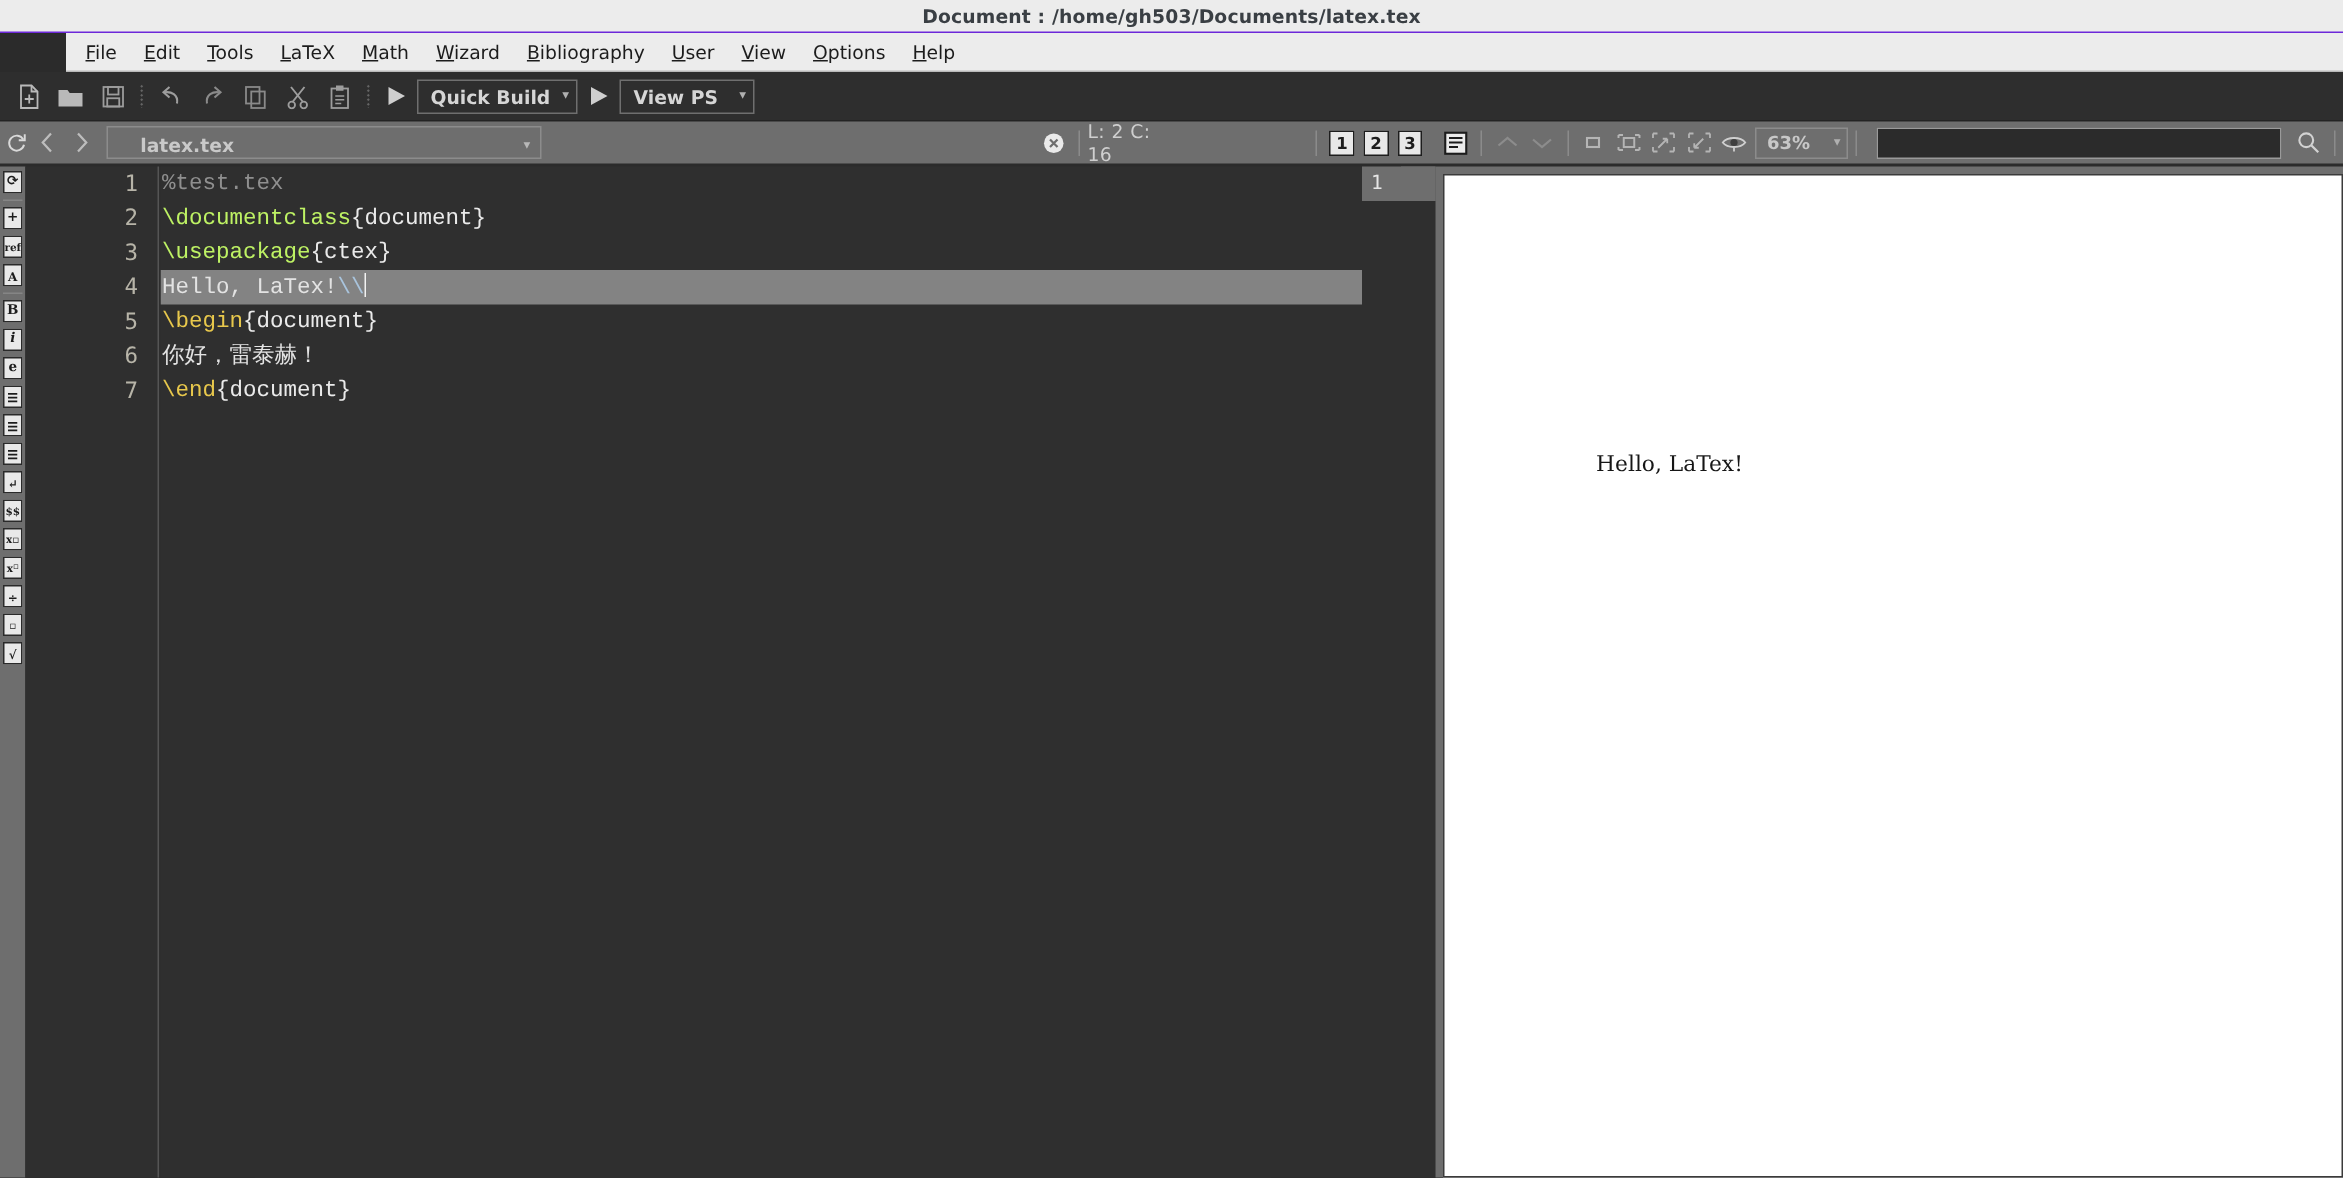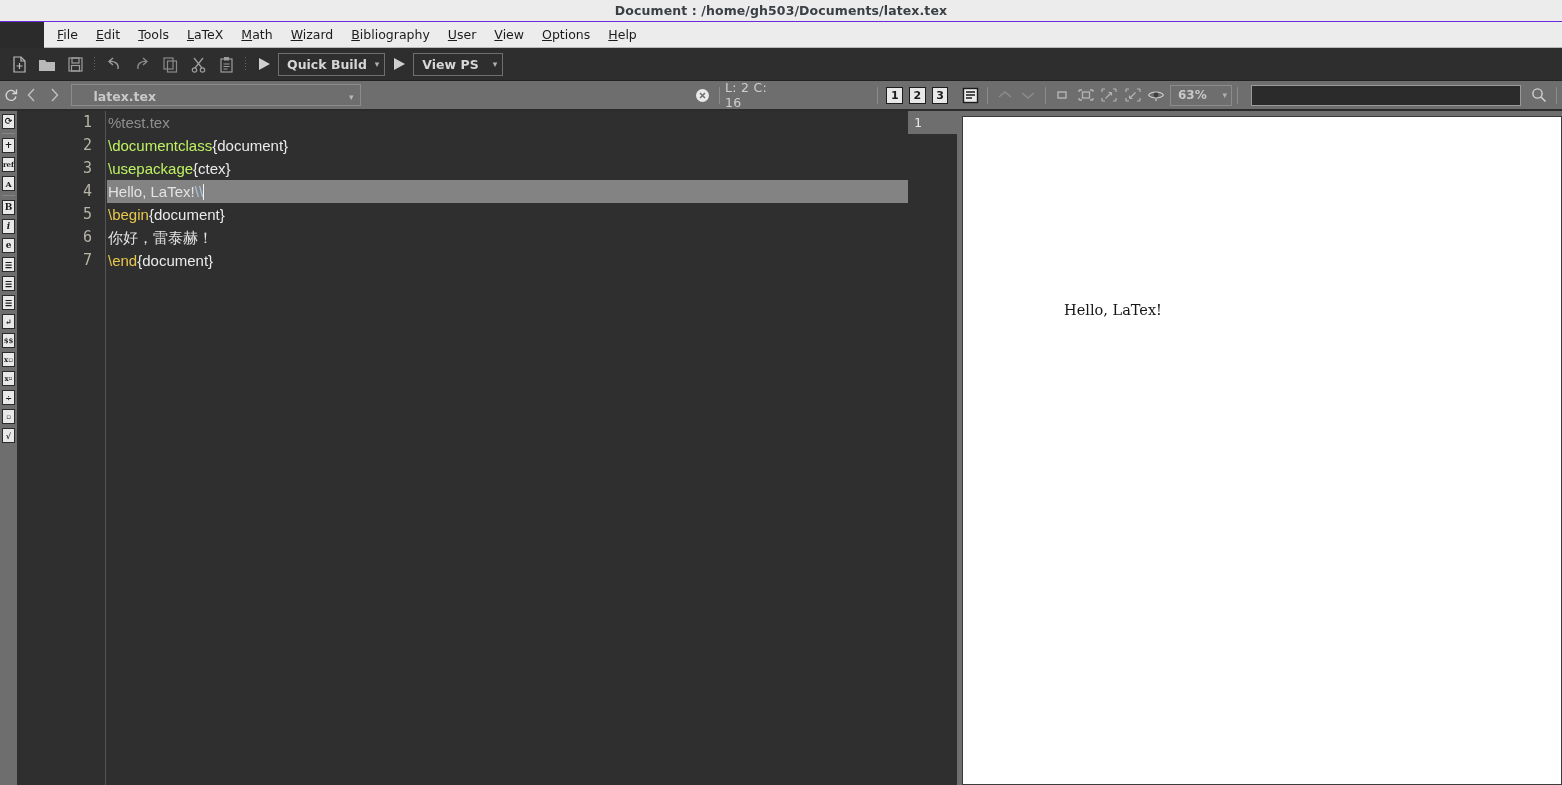--- a/index.html
+++ b/index.html
@@ -204,21 +204,21 @@
     width: 827px; height: 100%;
     background: #2f2f2f;
     overflow: hidden;
   }
   #code .cl {
     height: 23px; line-height: 23px;
     font-size: 15px;
     color: #e3e3e3;
     white-space: pre;
     padding-left: 1px;
-    font-family: Liberation Sans, sans-serif;
+    font-family: Liberation Mono, monospace;
   }
   #code .cl.cur { background: #838383; }
   .c-comment { color: #8f8f8f; }
   .c-cmd     { color: #bef264; }
   .c-kw      { color: #e8c84c; }
   .c-brace   { color: #eaeaea; }
   .c-break   { color: #a9c4dd; }
   .caret {
     display: inline-block; width: 1px; height: 16px;
     background: #f2f2f2; vertical-align: -3px; margin-left: 0px;

